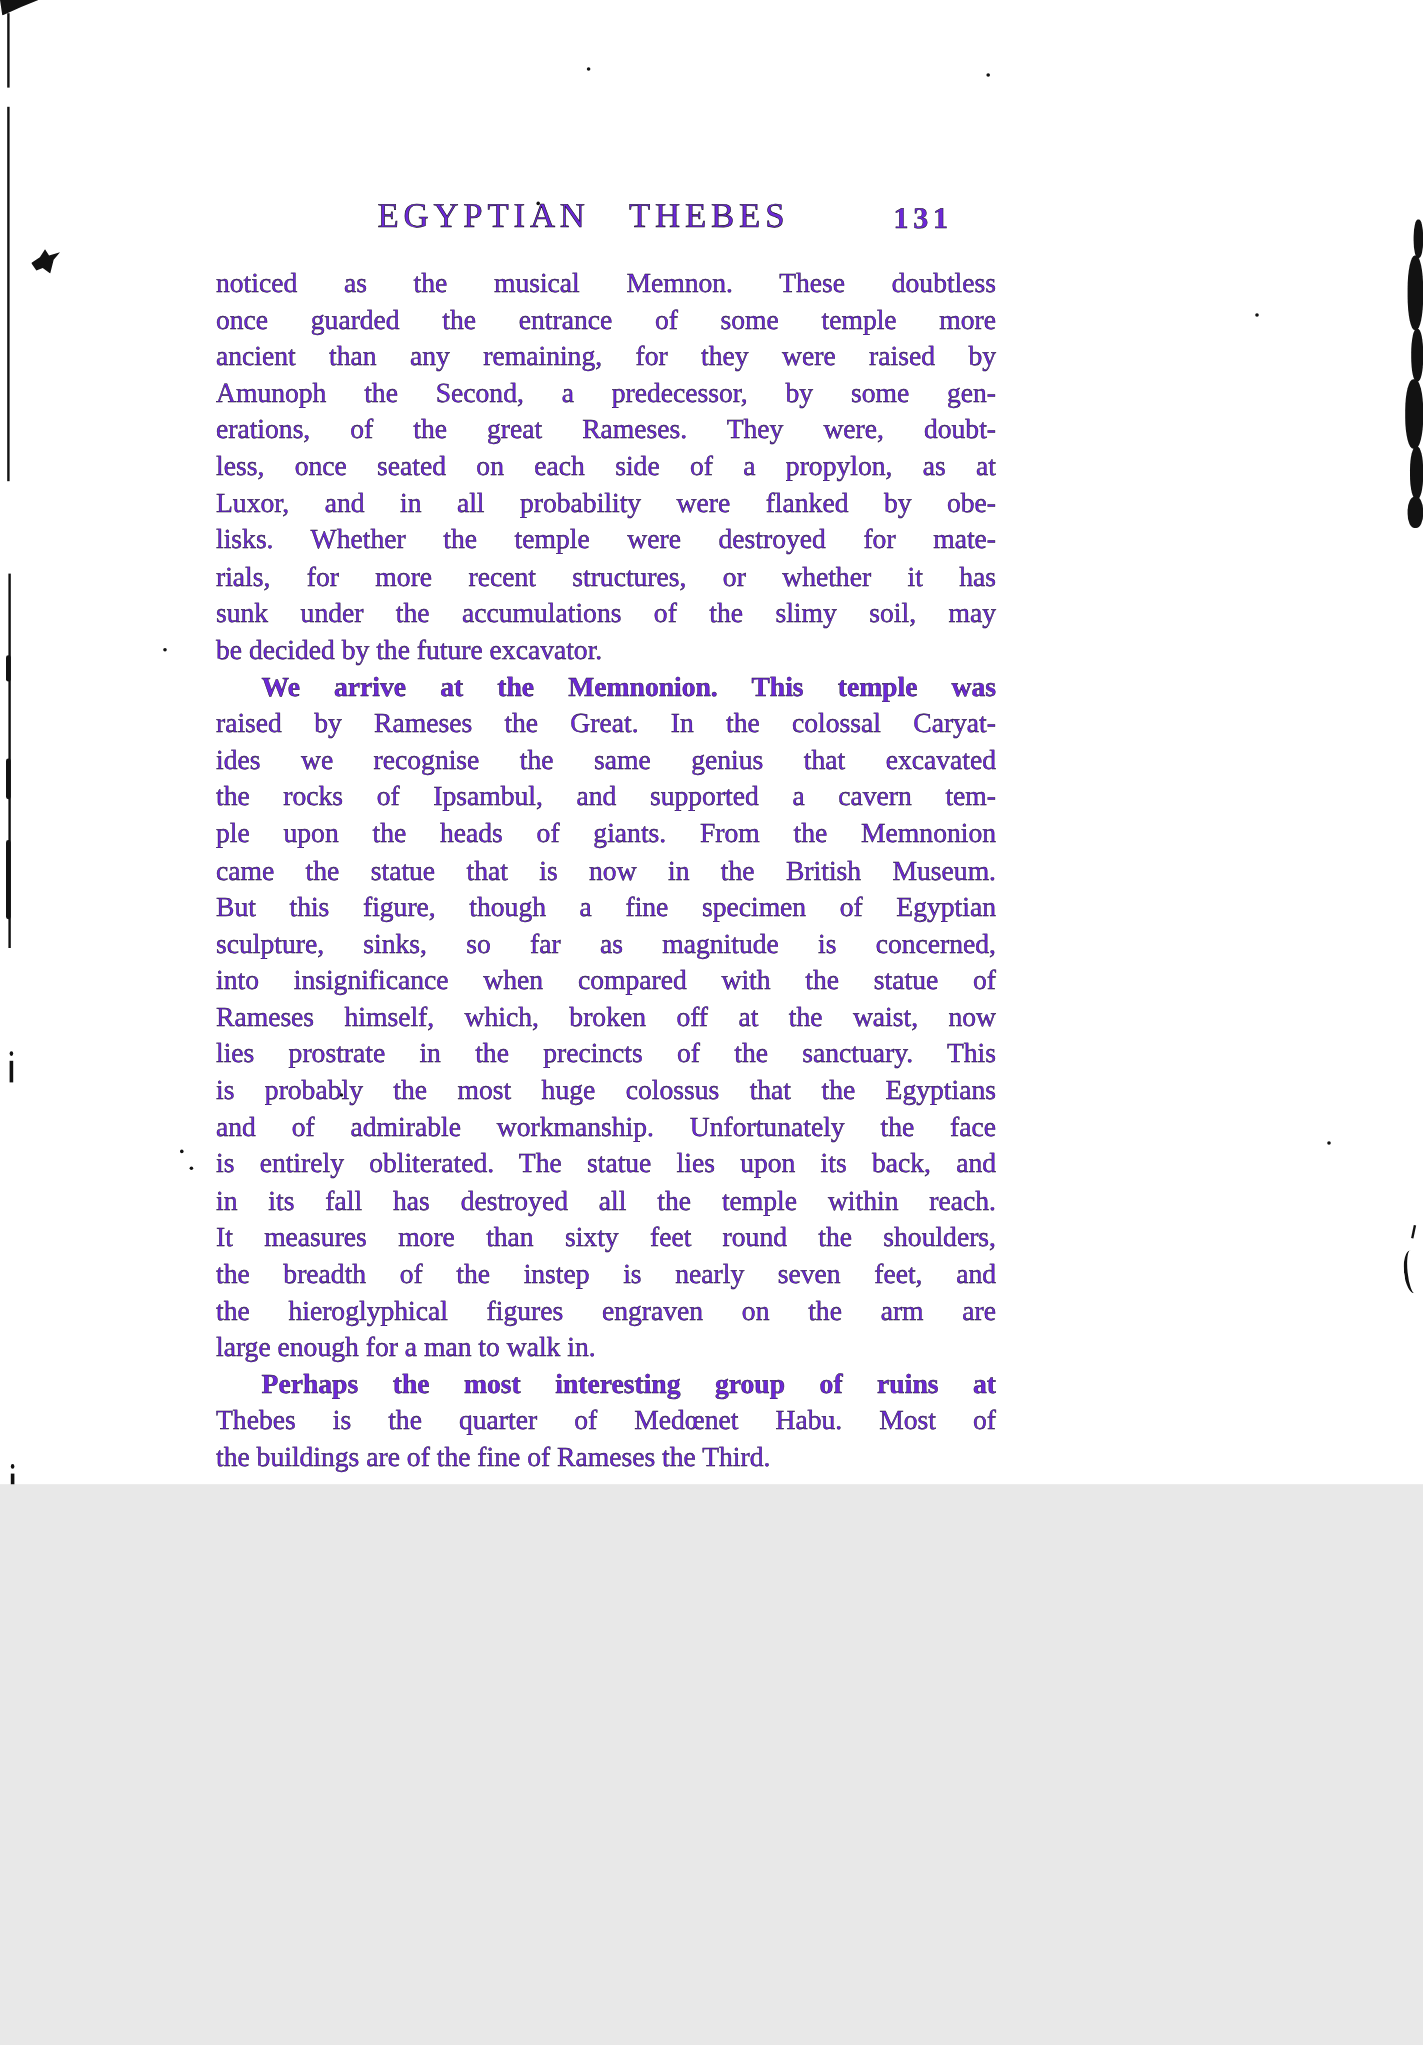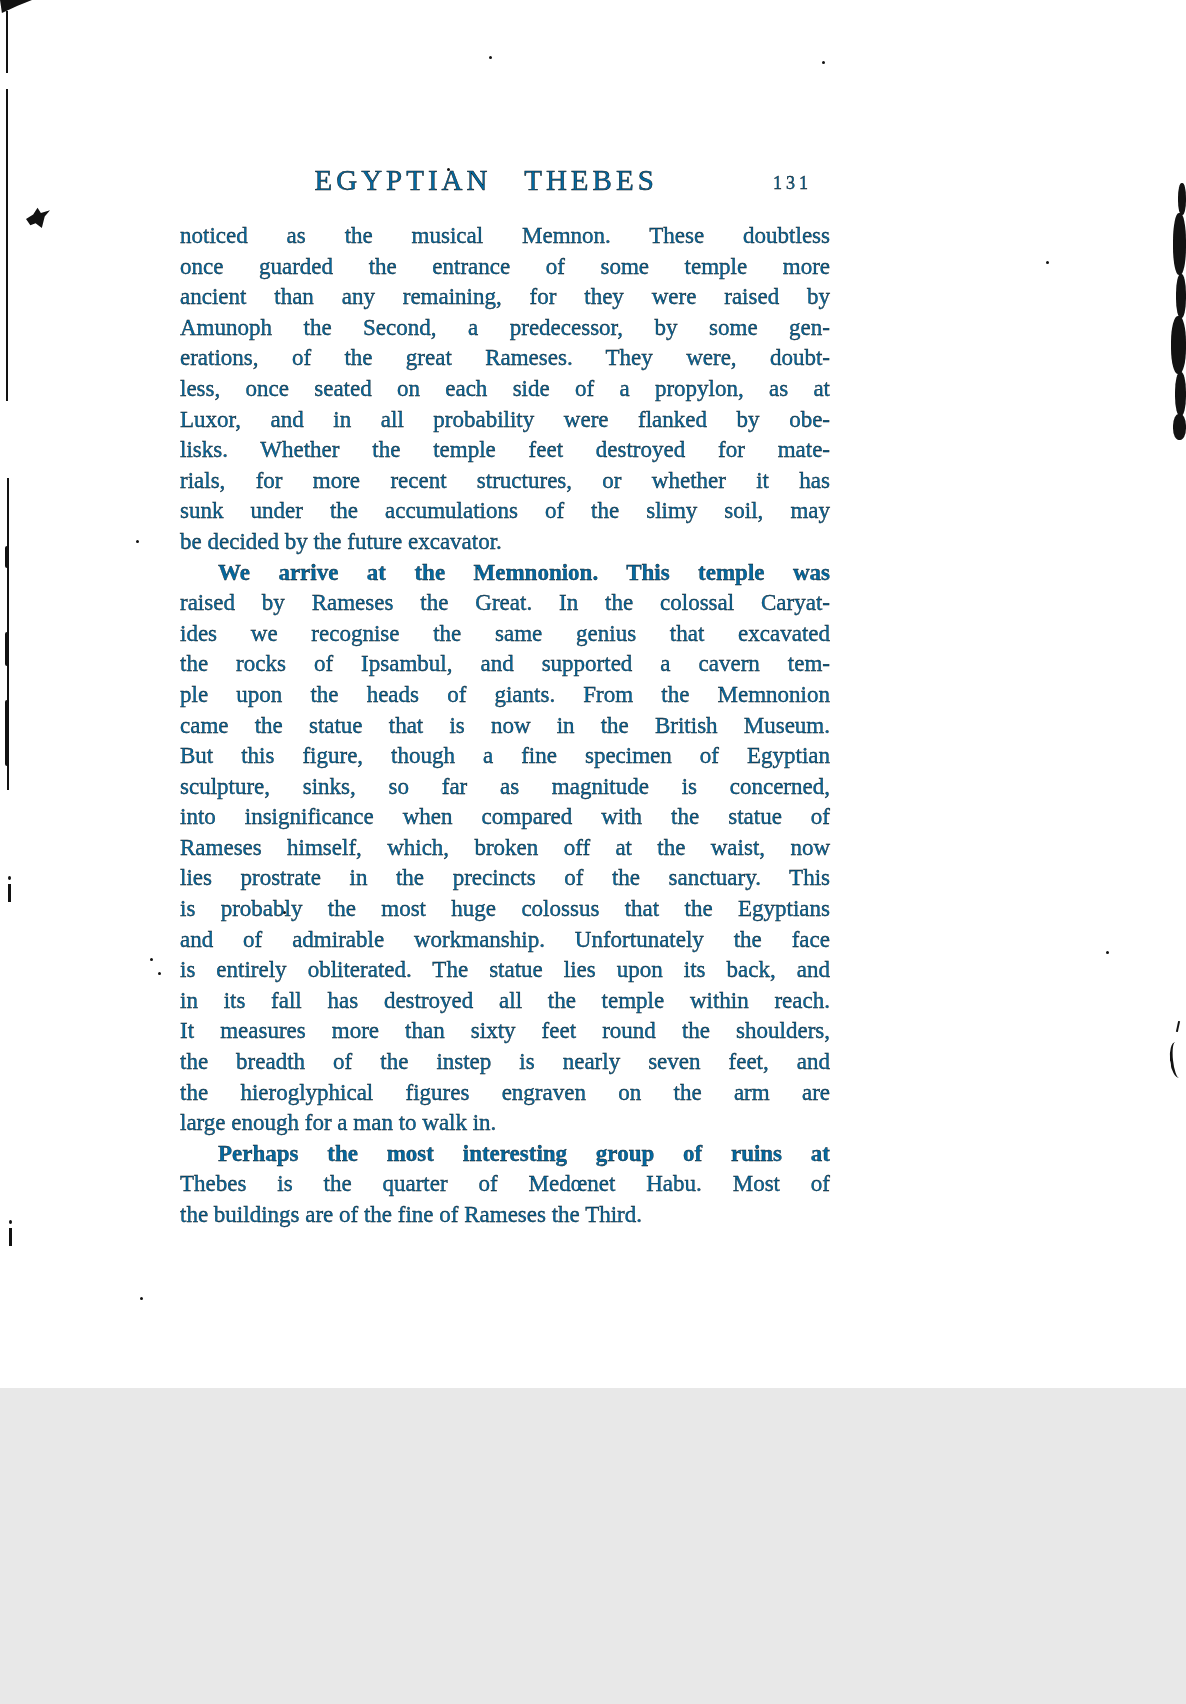--- a/index.html
+++ b/index.html
@@ -1,37 +1,37 @@
 <!DOCTYPE html>
 <html><head>
 <meta charset="utf-8">
 <style>
   html,body{margin:0;padding:0;background:#e8e8e8;}
   .page{
     position:relative;
-    width:1186px;height:1388px;
+    width:1186px;height:1237px;
     background:#ffffff;
     overflow:hidden;
     font-family:"Liberation Serif", serif;
-    color:#0369a1;
+    color:#6d28d9;
   }
   
   .header{
     position:absolute;left:168px;top:160px;width:650px;height:42px;
   }
   .running-head{
     position:absolute;left:50%;transform:translateX(-52%);
     font-size:29px;line-height:40px;
     letter-spacing:4px;word-spacing:22px;
     -webkit-text-stroke:0.5px #151515;
     white-space:nowrap;
   }
   .page-number{
-    position:absolute;right:6px;top:3px;
-    font-size:18px;line-height:40px;letter-spacing:4px;
+    position:absolute;right:24px;top:3px;
+    font-size:25px;line-height:40px;letter-spacing:4px;font-weight:bold;
     -webkit-text-stroke:0.4px #151515;
   }
   
   .page-body{
     position:absolute;left:180px;top:221px;width:650px;
     font-size:23px;line-height:30.6px;
     -webkit-text-stroke:0.35px #151515;
   }
   .line{
     text-align:justify;
@@ -141,21 +141,21 @@
 
   <div class="page-body">
       <div>
         <div class="line">noticed as the musical Memnon. These doubtless</div>
         <div class="line">once guarded the entrance of some temple more</div>
         <div class="line">ancient than any remaining, for they were raised by</div>
         <div class="line">Amunoph the Second, a predecessor, by some gen-</div>
         <div class="line">erations, of the great Rameses. They were, doubt-</div>
         <div class="line">less, once seated on each side of a propylon, as at</div>
         <div class="line">Luxor, and in all probability were flanked by obe-</div>
-        <div class="line">lisks. Whether the temple feet destroyed for mate-</div>
+        <div class="line">lisks. Whether the temple were destroyed for mate-</div>
         <div class="line">rials, for more recent structures, or whether it has</div>
         <div class="line">sunk under the accumulations of the slimy soil, may</div>
         <div class="line last">be decided by the future excavator.</div>
       </div>
       <div>
         <div class="line indent">We arrive at the Memnonion. This temple was</div>
         <div class="line">raised by Rameses the Great. In the colossal Caryat-</div>
         <div class="line">ides we recognise the same genius that excavated</div>
         <div class="line">the rocks of Ipsambul, and supported a cavern tem-</div>
         <div class="line">ple upon the heads of giants. From the Memnonion</div>

